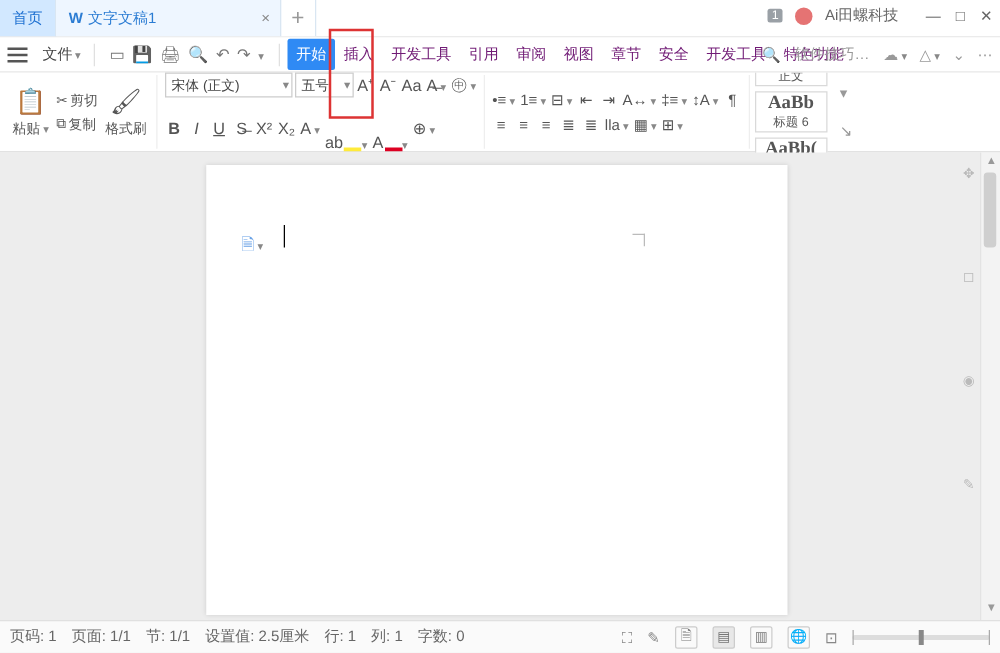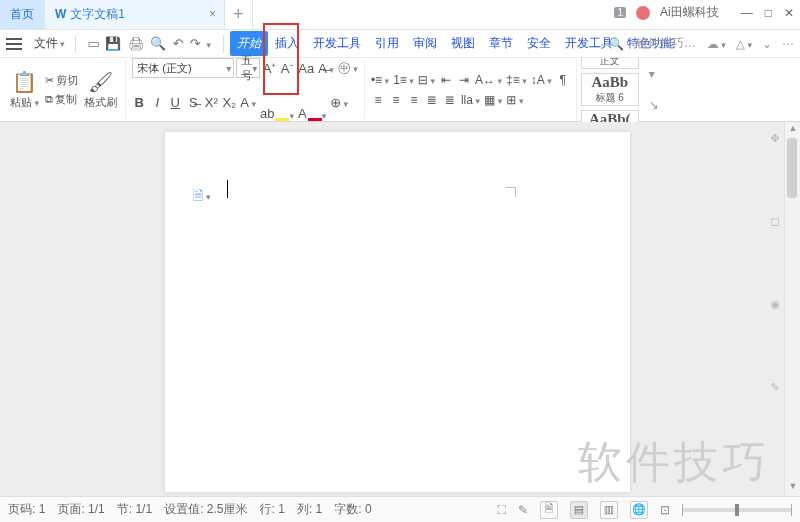--- a/index.html
+++ b/index.html
@@ -21,22 +21,22 @@
 
   
   .menurow { height:28px; display:flex; align-items:center; padding-left:6px; gap:4px; border-bottom:1px solid #e8e8e8; background:#fff; position:relative;}
   .hamb { width:16px; height:12px; display:flex; flex-direction:column; justify-content:space-between; margin-right:4px;}
   .hamb div{ height:2px; background:#555;}
   .file-drop { display:flex; align-items:center; gap:2px; padding:0 4px; color:#444;}
   .qat { display:flex; align-items:center; gap:6px; color:#777; padding:0 6px;}
   .qat span{ font-size:13px;}
   .sep-v { width:1px; height:18px; background:#e0e0e0; margin:0 2px; }
   .menus { display:flex; align-items:center; }
-  .menus div { padding:4px 7px; color:#1d4ed8; font-size:12px; }
-  .menus div.active { background:#2f8af4; color:#fff; border-radius:2px;font-style:italic;}
+  .menus div { padding:4px 7px; color:#701a75; font-size:12px; }
+  .menus div.active { background:#2f8af4; color:#fff; border-radius:2px;}
   .menurow .right { position:absolute; right:6px; top:4px; display:flex; align-items:center; gap:10px; color:#999; font-size:12px;}
   .search-pill { border:1px solid transparent; color:#999; }
 
   
   .ribbon { height:64px; background:#fff; border-bottom:1px solid #d9d9d9; display:flex; align-items:stretch; padding:2px 0 2px 2px;}
   .group { display:flex; flex-direction:column; justify-content:center; padding:2px 6px; border-right:1px solid #eee;}
   .group.row2 { gap:2px;}
   .big-btn { display:flex; flex-direction:column; align-items:center; justify-content:center; gap:1px; padding:2px 2px; color:#555; font-size:11px;}
   .big-btn .ic { font-size:20px; }
   .tiny { font-size:11px; color:#555; display:flex; align-items:center; gap:2px;}
@@ -166,21 +166,21 @@
     </div>
     <div class="big-btn">
       <span class="ic">🖌</span>
       <span>格式刷</span>
     </div>
   </div>
 
   <div class="group row2">
     <div class="fontrow">
       <div class="combo" style="width:102px">宋体 (正文)</div>
-      <div class="combo" style="width:24px">五号</div>
+      <div class="combo" style="width:47px">五号</div>
       <div class="btnrow">
         <span>A⁺</span>
         <span>A⁻</span>
         <span>Aa</span>
         <span class="drop">A̶</span>
         <span class="drop">㊥</span>
       </div>
     </div>
     <div class="btnrow" style="margin-top:4px;">
       <span><b>B</b></span>
@@ -250,21 +250,20 @@
      <span>✥</span>
      <span>◻</span>
      <span>◉</span>
      <span>✎</span>
   </div>
   <div class="vscroll">
     <div class="ar up">▲</div>
     <div class="thumb"></div>
     <div class="ar dn">▼</div>
   </div>
-  <div class="watermark">软件技巧</div>
 </div>
 
 <div class="status">
   <span><span>页码:</span> <span>1</span></span>
   <span><span>页面:</span> <span>1/1</span></span>
   <span><span>节:</span> <span>1/1</span></span>
   <span><span>设置值:</span> <span>2.5厘米</span></span>
   <span><span>行:</span> <span>1</span></span>
   <span><span>列:</span> <span>1</span></span>
   <span><span>字数:</span> <span>0</span></span>

